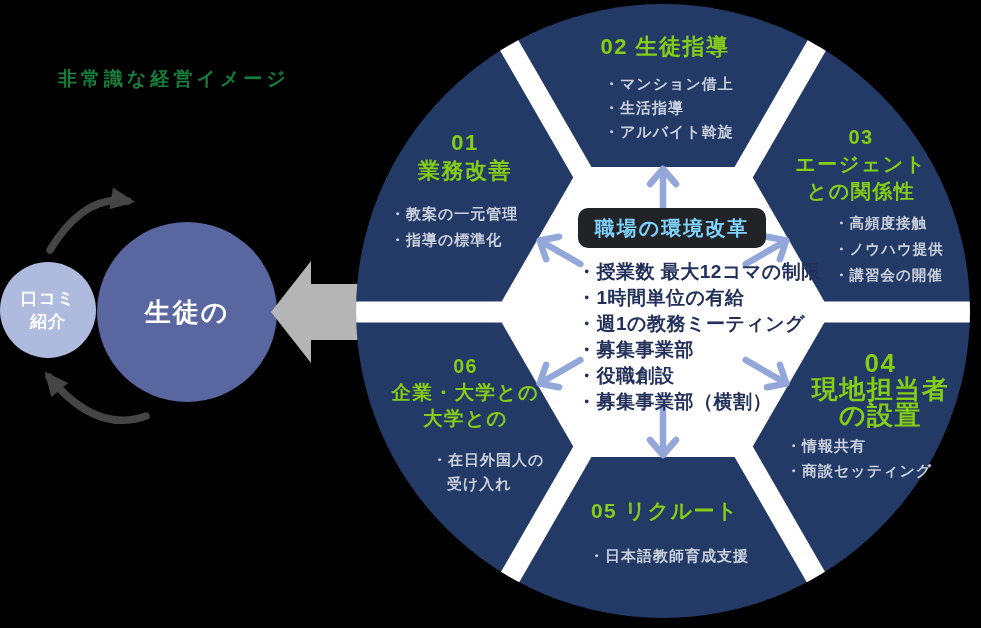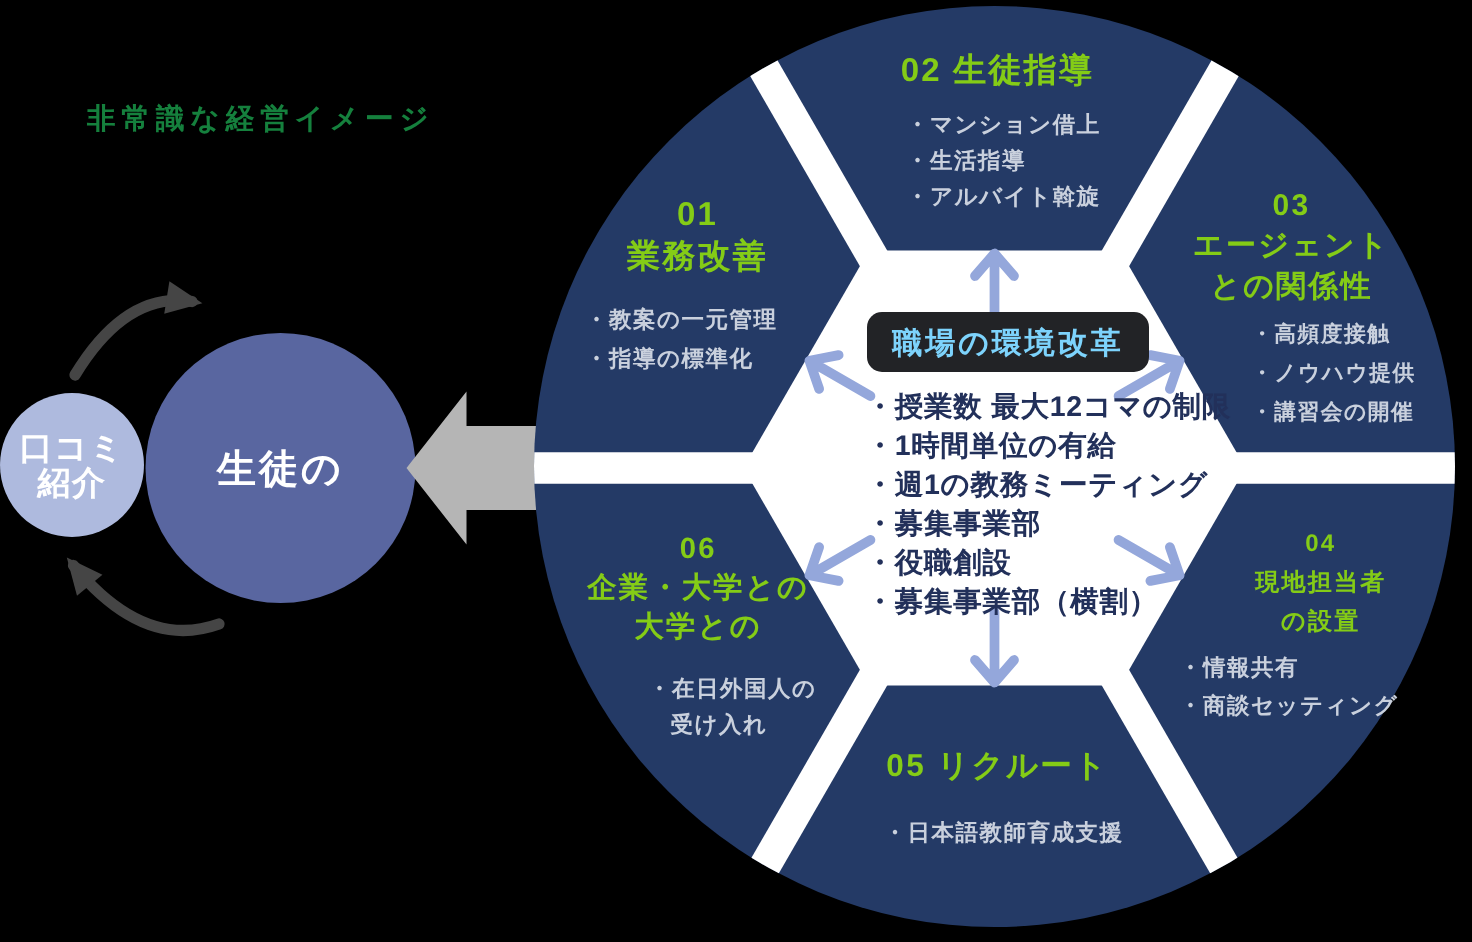--- a/index.html
+++ b/index.html
@@ -7,29 +7,29 @@
     position:relative;width:981px;height:628px;background:#000;overflow:hidden;
     font-family:"Liberation Sans","DejaVu Sans",sans-serif;
   }
   .stage svg{position:absolute;left:0;top:0;}
   .abs{position:absolute;}
   
   #title{left:34px;top:66px;color:#15803d;font-size:19px;font-weight:bold;letter-spacing:4px;margin-left:24px;}
   
   .circle-label{display:flex;flex-direction:column;align-items:center;justify-content:center;
     color:#fff;font-weight:bold;text-align:center;}
-  #wom-label{left:0;top:262px;width:96px;height:96px;font-size:22px;line-height:23px;letter-spacing:1px;}
+  #wom-label{left:0;top:262px;width:96px;height:96px;font-size:17px;line-height:23px;letter-spacing:1px;}
   #sat-label{left:97px;top:222px;width:180px;height:180px;font-size:26px;line-height:37px;letter-spacing:2px;}
   
   .seg-h{color:#84cc16;font-weight:bold;text-align:center;letter-spacing:1.5px;}
   .seg-h span{display:block;}
   #seg1-h{left:380px;top:129px;width:170px;font-size:22px;line-height:28px;}
   #seg2-h{left:565px;top:33px;width:200px;font-size:22px;line-height:28px;}
   #seg3-h{left:782px;top:124px;width:158px;font-size:20px;line-height:27px;}
-  #seg4-h{left:798px;top:350px;width:165px;font-size:16px;line-height:26px;}
+  #seg4-h{left:798px;top:350px;width:165px;font-size:26px;line-height:26px;}
   #seg5-h{left:575px;top:497px;width:180px;font-size:21px;line-height:27px;}
   #seg6-h{left:383px;top:353px;width:165px;font-size:19.5px;line-height:26px;}
   
   .seg-items{color:#c9d0dd;font-weight:bold;letter-spacing:1px;text-align:left;}
   .seg-items div{display:block;}
   #seg1-items{left:390px;top:201px;font-size:15px;line-height:26px;}
   #seg2-items{left:604px;top:72px;font-size:15px;line-height:24px;}
   #seg3-items{left:834px;top:210px;font-size:14.5px;line-height:26px;}
   #seg4-items{left:786px;top:433px;font-size:15px;line-height:25px;}
   #seg5-items{left:589px;top:544px;font-size:15px;line-height:24px;}

